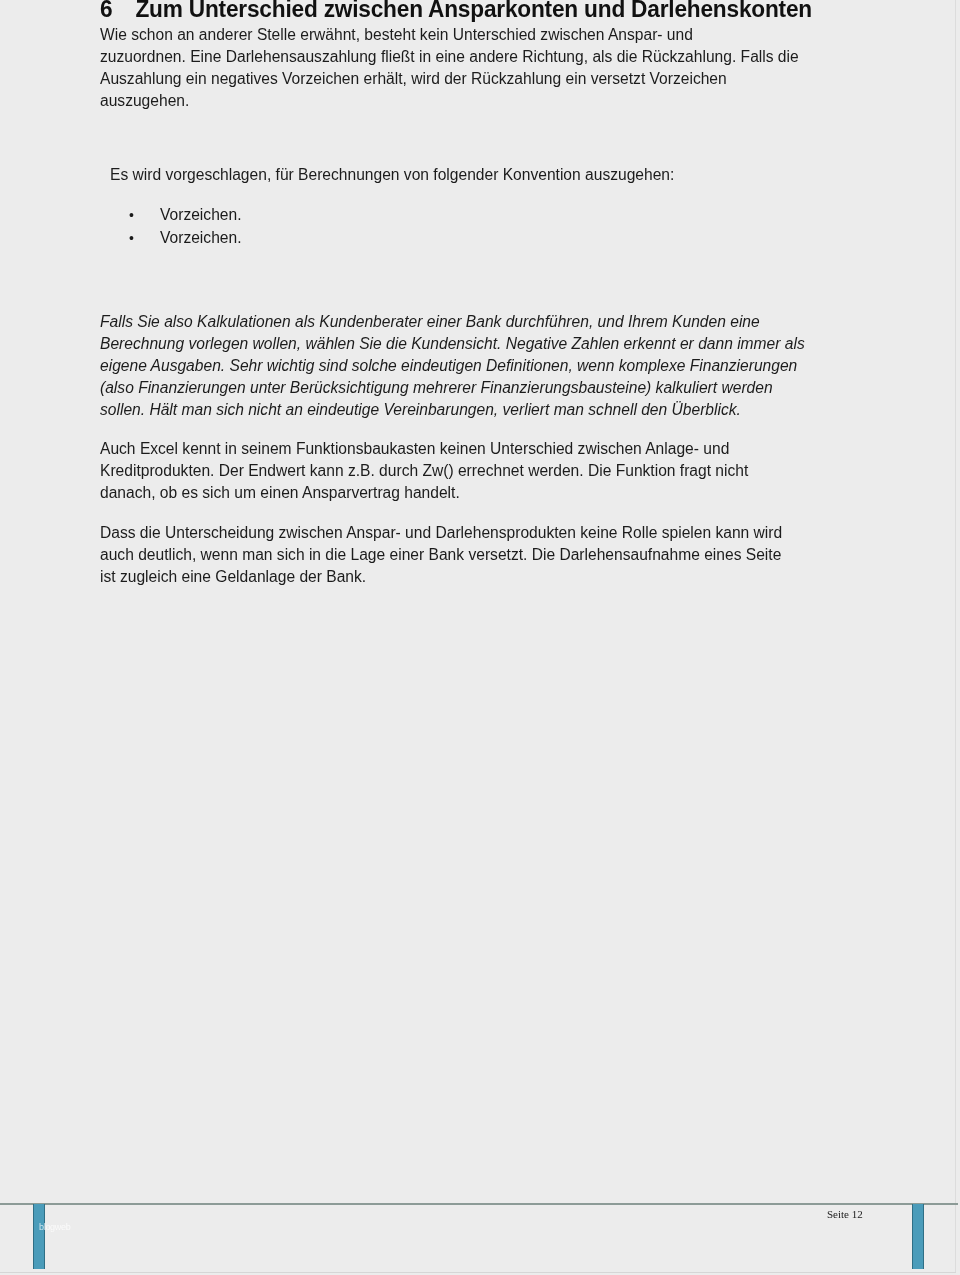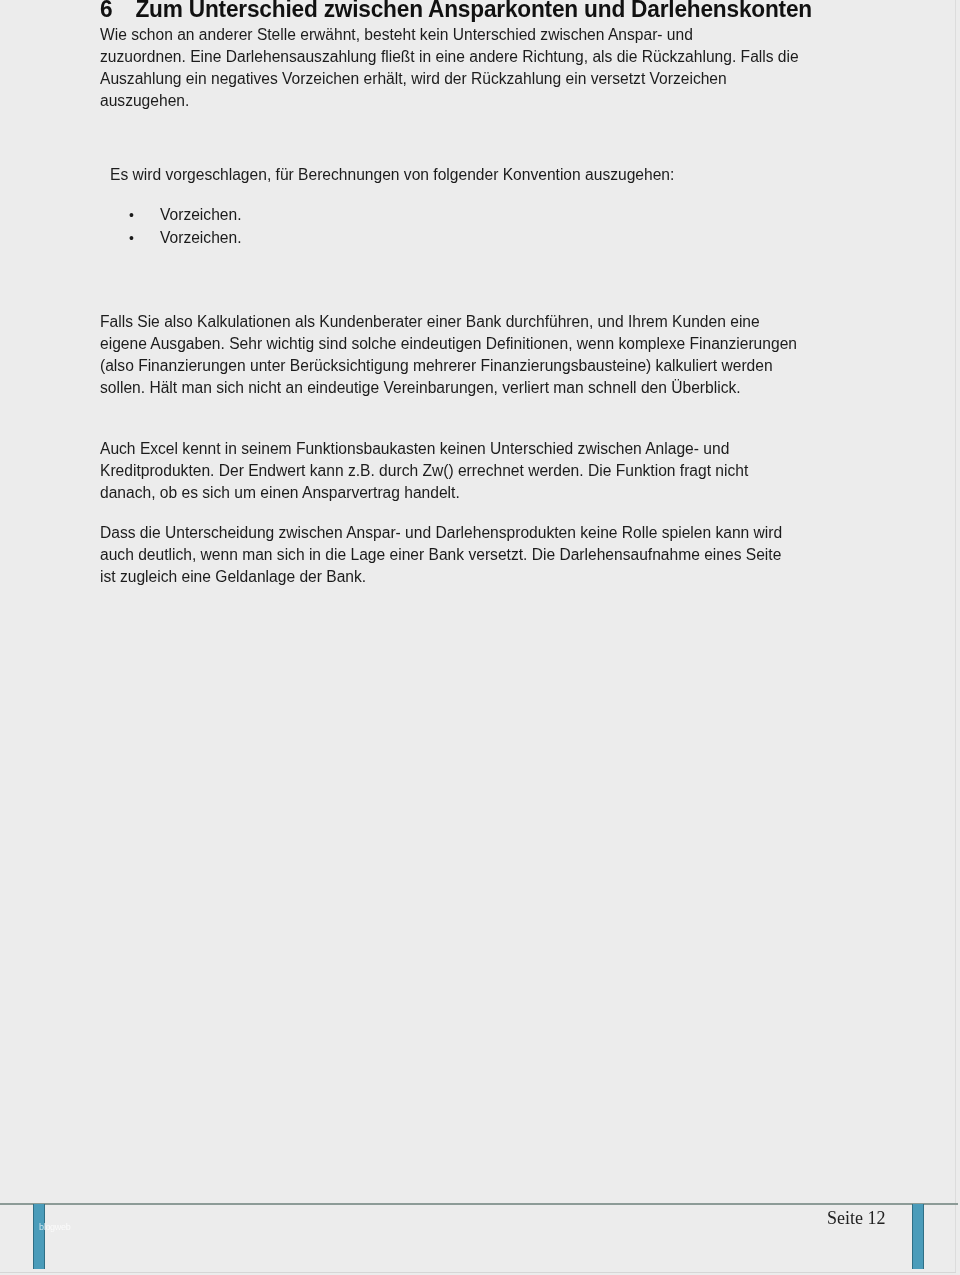--- a/index.html
+++ b/index.html
@@ -123,21 +123,21 @@
       color: #ffffff;
       opacity: 0.75;
       font-family: "Liberation Sans", sans-serif;
       letter-spacing: -0.3px;
     }
     .page-number {
       position: absolute;
       left: 827px;
       top: 1208px;
       font-family: "Liberation Serif", serif;
-      font-size: 18px;
+      font-size: 11px;
       color: #222;
       white-space: nowrap;
     }
   </style>
 </head>
 <body>
 
 <div class="page-edge-right"></div>
 <div class="page-edge-bottom"></div>
 
@@ -162,22 +162,23 @@
     <li>
       <span class="bullet-dot">•</span>
       <span class="line">Vorzeichen.</span>
     </li>
     <li>
       <span class="bullet-dot">•</span>
       <span class="line">Vorzeichen.</span>
     </li>
   </ul>
 
-  <p class="para" style="top:311px;">
+  <p class="para" style="top:311px;font-style:italic;">
     <span class="line">Falls Sie also Kalkulationen als Kundenberater einer Bank durchführen, und Ihrem Kunden eine</span>
+    <span class="line">Berechnung vorlegen wollen, wählen Sie die Kundensicht. Negative Zahlen erkennt er dann immer als</span>
     <span class="line">eigene Ausgaben. Sehr wichtig sind solche eindeutigen Definitionen, wenn komplexe Finanzierungen</span>
     <span class="line">(also Finanzierungen unter Berücksichtigung mehrerer Finanzierungsbausteine) kalkuliert werden</span>
     <span class="line">sollen. Hält man sich nicht an eindeutige Vereinbarungen, verliert man schnell den Überblick.</span>
   </p>
 
   <p class="para" style="top:438px;">
     <span class="line">Auch Excel kennt in seinem Funktionsbaukasten keinen Unterschied zwischen Anlage- und</span>
     <span class="line">Kreditprodukten. Der Endwert kann z.B. durch Zw() errechnet werden. Die Funktion fragt nicht</span>
     <span class="line">danach, ob es sich um einen Ansparvertrag handelt.</span>
   </p>

